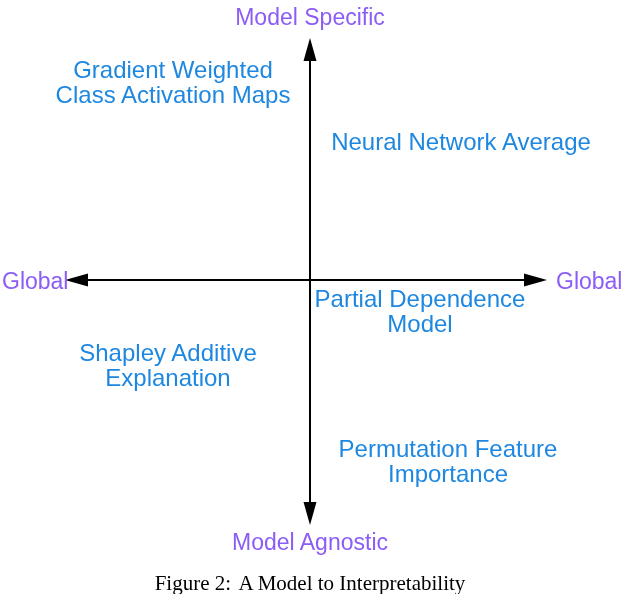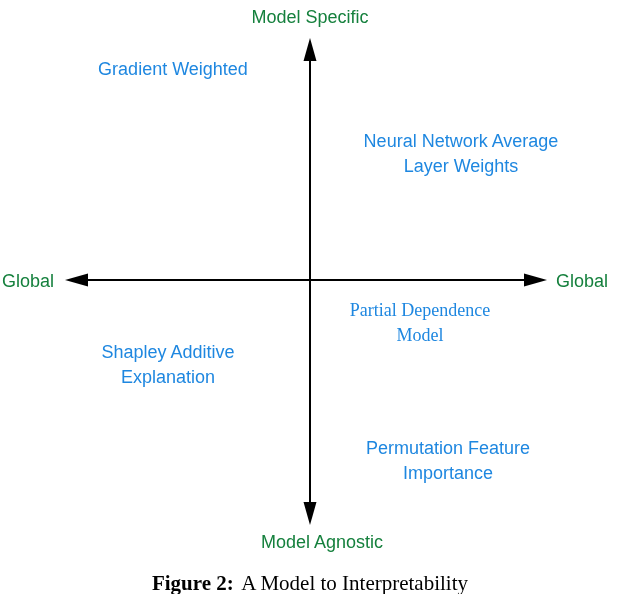--- a/index.html
+++ b/index.html
@@ -12,79 +12,79 @@
     font-family: "Liberation Sans", sans-serif;
   }
   svg.axes {
     position: absolute;
     left: 0; top: 0;
     width: 626px; height: 594px;
     pointer-events: none;
   }
   .axis-label {
     position: absolute;
-    color: #15803d;
-    font-size: 18px;
+    color: #8b5cf6;
+    font-size: 23px;
     line-height: 27px;
     white-space: nowrap;
   }
   .centerx { transform: translateX(-50%); text-align: center; }
   .method {
     position: absolute;
     transform: translateX(-50%);
     text-align: center;
     color: var(--method-color, #1e87e0);
-    font-size: 18px;
+    font-size: 24px;
     line-height: 25px;
     white-space: nowrap;
   }
   .caption {
     position: absolute;
     left: 310px;
     top: 571px;
     transform: translateX(-50%);
     white-space: nowrap;
     font-family: "Liberation Serif", serif;
     font-size: 21px;
     color: #000000;
   }
-  .caption .cap-label { font-weight: bold; margin-right: 0.35em; }
+  .caption .cap-label { font-weight: normal; margin-right: 0.35em; }
 </style>
 </head>
 <body>
 
 <div class="stage">
 
   <svg class="axes" viewBox="0 0 626 594" xmlns="http://www.w3.org/2000/svg">
     <line x1="310" y1="54" x2="310" y2="509" stroke="#000000" stroke-width="2"></line>
     <line x1="79" y1="280" x2="533" y2="280" stroke="#000000" stroke-width="2"></line>
     <polygon points="310,38 303.5,61 316.5,61" fill="#000000"></polygon>
     <polygon points="310,525 303.5,502 316.5,502" fill="#000000"></polygon>
     <polygon points="65,280 88,273.5 88,286.5" fill="#000000"></polygon>
     <polygon points="547,280 524,273.5 524,286.5" fill="#000000"></polygon>
   </svg>
 
   <div class="axis-label centerx" style="left:310px; top:4px;">Model Specific</div>
 
-  <div class="axis-label centerx" style="left:310px; top:529px;margin-left:12px;">Model Agnostic</div>
+  <div class="axis-label centerx" style="left:310px; top:529px;">Model Agnostic</div>
 
   <div class="axis-label" style="left:2px; top:268px;">Global</div>
 
   <div class="axis-label" style="left:556px; top:268px;">Global</div>
 
   <div class="method" style="left:173px; top:57px;">
     <div>Gradient Weighted</div>
+    <div>Class Activation Maps</div>
   </div>
 
   <div class="method" style="left:461px; top:129px;">
     <div>Neural Network Average</div>
-    <div>Layer Weights</div>
   </div>
 
-  <div class="method" style="left:420px; top:298px;font-family:Liberation Serif, serif;">
+  <div class="method" style="left:420px; top:286px;">
     <div>Partial Dependence</div>
     <div>Model</div>
   </div>
 
   <div class="method" style="left:168px; top:340px;">
     <div>Shapley Additive</div>
     <div>Explanation</div>
   </div>
 
   <div class="method" style="left:448px; top:436px;">

